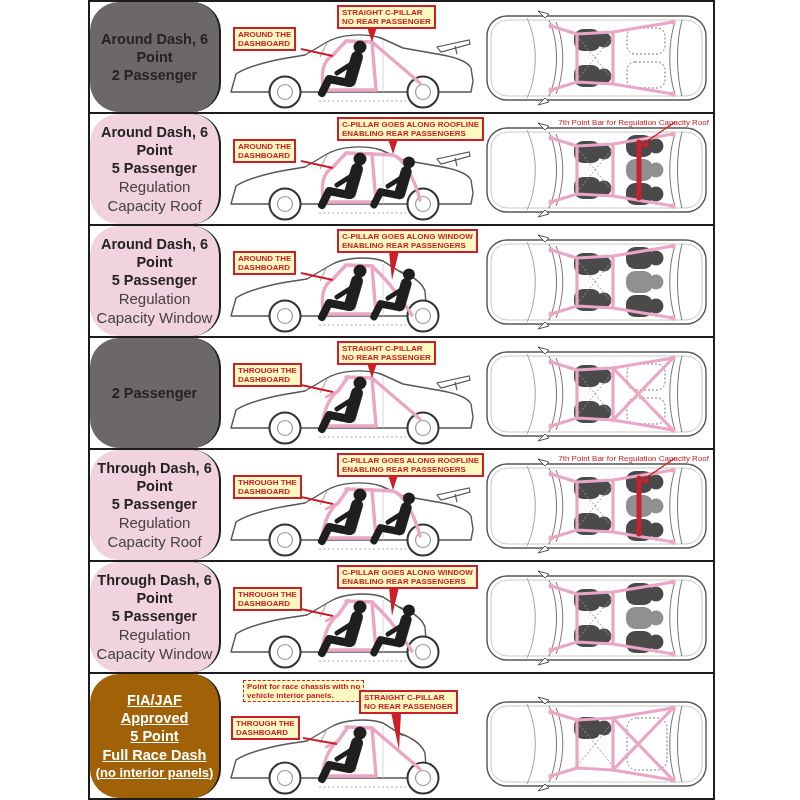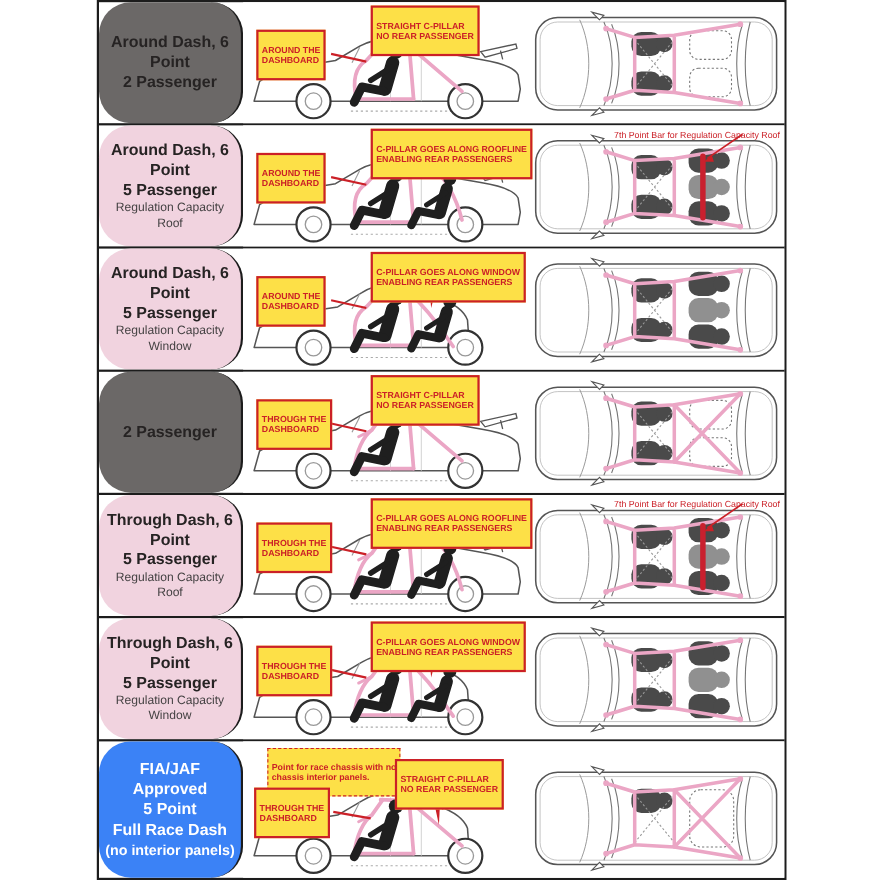--- a/index.html
+++ b/index.html
@@ -4,29 +4,29 @@
 <style>
   html,body{margin:0;padding:0;}
   body{width:800px;height:800px;background:#ffffff;font-family:"Liberation Sans",sans-serif;position:relative;}
   #chart{position:absolute;left:88px;top:0;width:627px;height:800px;border:2px solid #1c1c1c;box-sizing:border-box;display:flex;flex-direction:column;background:#fff;}
   .row{display:flex;height:110px;flex:0 0 auto;border-top:2px solid #1c1c1c;}
   .row:first-child{border-top:none;}
   .row:last-child{height:124px;}
   .label-cell{flex:0 0 131px;width:131px;border-right:2px solid #1c1c1c;display:flex;flex-direction:column;justify-content:center;align-items:center;text-align:center;padding:0 3px;box-sizing:border-box;border-radius:29px;}
   .theme-gray{background:#6b6867;color:#262323;}
   .theme-pink{background:#f1d3df;color:#262323;}
-  .theme-gray-inverse{background:#3b82f6;color:#ffffff;}
+  .theme-gray-inverse{background:#a16207;color:#ffffff;text-decoration:underline;}
   .lt{font-weight:700;font-size:14.5px;line-height:1.25;}
-  .ls{font-size:11px;line-height:1.25;margin-top:1px;color:#454243;}
+  .ls{font-size:15px;line-height:1.25;margin-top:1px;color:#454243;}
   .theme-gray-inverse .ls{color:#ffffff;font-weight:700;font-size:13px;}
   .content-cell{flex:1;display:flex;position:relative;background:#ffffff;overflow:hidden;}
   .side-view{position:relative;flex:0 0 262px;width:262px;}
   .top-view{position:relative;flex:1;overflow:hidden;}
   svg.layer{position:absolute;bottom:0;left:0;display:block;}
-  .note-box{position:absolute;background:#fde047;border:2px solid #cb2027;color:#cb2027;font-size:8px;font-weight:700;line-height:1.15;padding:12px 3px;white-space:nowrap;z-index:3;}
+  .note-box{position:absolute;background:#fef9c3;border:2px solid #cb2027;color:#cb2027;font-size:8px;font-weight:700;line-height:1.15;padding:1px 3px;white-space:nowrap;z-index:3;}
   .note-dashed{border-style:dashed;border-width:1.5px;}
   .top-note{position:absolute;color:#cb2027;font-size:8px;font-weight:400;white-space:nowrap;z-index:3;}
 </style>
 </head>
 <body>
 
 <div id="chart">
   <div class="row">
     <div class="label-cell theme-gray">
         <div class="lt">Around Dash, 6 Point</div>
@@ -523,21 +523,21 @@
     <path d="M3,-8 L10,-32" stroke="#1f1f1f" stroke-width="12" stroke-linecap="round" fill="none"></path>
     <circle cx="13" cy="-42" r="6.5" fill="#1f1f1f"></circle>
     <path d="M2,-6 L-18,-10 L-25,4" stroke="#1f1f1f" stroke-width="8" stroke-linecap="round" stroke-linejoin="round" fill="none"></path>
     <path d="M9,-28 L-10,-16" stroke="#1f1f1f" stroke-width="5" stroke-linecap="round" fill="none"></path>
   </g>
             <path d="M82,50 L116,56" stroke="#cb2027" stroke-width="2" fill="none"></path>
             <polygon points="170,24 180,24 178,62" fill="#cb2027"></polygon>
           </svg>
           <div class="note-box note-dashed" style="left: 22px; top: 6px;">
             <div>Point for race chassis with no</div>
-            <div>chassis interior panels.</div>
+            <div>vehicle interior panels.</div>
           </div>
           <div class="note-box" style="left: 10px; top: 42px;">
             <div>THROUGH THE</div>
             <div>DASHBOARD</div>
           </div>
           <div class="note-box" style="left: 138px; top: 16px;">
             <div>STRAIGHT C-PILLAR</div>
             <div>NO REAR PASSENGER</div>
           </div>
         </div>

